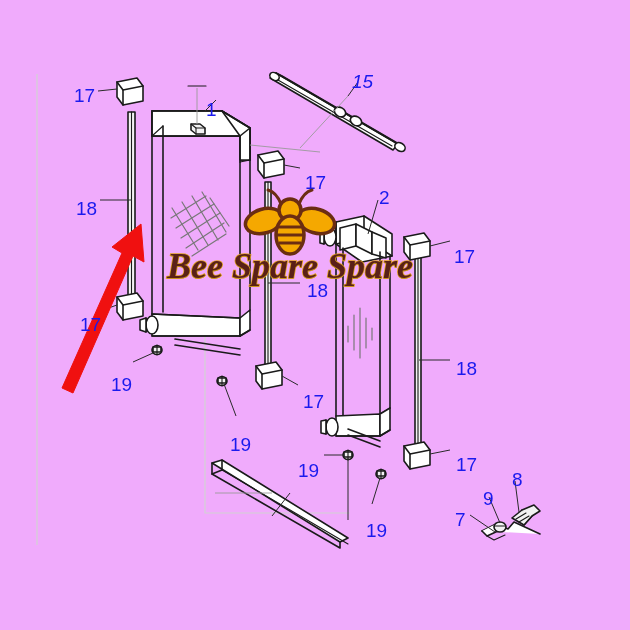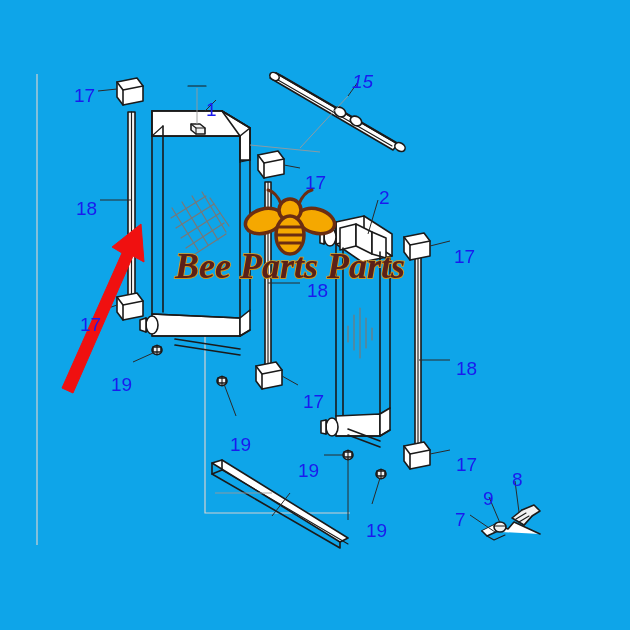--- a/index.html
+++ b/index.html
@@ -10,21 +10,21 @@
   body {
     width: 630px;
     height: 630px;
     overflow: hidden;
     font-family: "Liberation Sans", sans-serif;
   }
   #stage {
     position: relative;
     width: 630px;
     height: 630px;
-    background: #0ea5e9;
+    background: #f0abfc;
   }
   #diagram {
     position: absolute;
     left: 0;
     top: 0;
     width: 630px;
     height: 630px;
   }
   .callout {
     position: absolute;
@@ -332,16 +332,16 @@
         <ellipse cx="26" cy="-1" rx="19" ry="12" fill="#f5a800" stroke="#6b2d12" stroke-width="3.5" transform="rotate(16 26 -1)"></ellipse>
 
         <circle cx="0" cy="-12" r="11" fill="#f5a800" stroke="#6b2d12" stroke-width="3.5"></circle>
 
         <ellipse cx="0" cy="13" rx="14" ry="19" fill="#f5a800" stroke="#6b2d12" stroke-width="3.5"></ellipse>
         <path d="M -13 5 L 13 5" stroke="#6b2d12" stroke-width="3" fill="none"></path>
         <path d="M -14 13 L 14 13" stroke="#6b2d12" stroke-width="3" fill="none"></path>
         <path d="M -11 21 L 11 21" stroke="#6b2d12" stroke-width="3" fill="none"></path>
       </g>
     </svg>
-    <div id="wm-text">Bee Parts Parts</div>
+    <div id="wm-text">Bee Spare Spare</div>
   </div>
 
 </div>
 
 </body></html>

